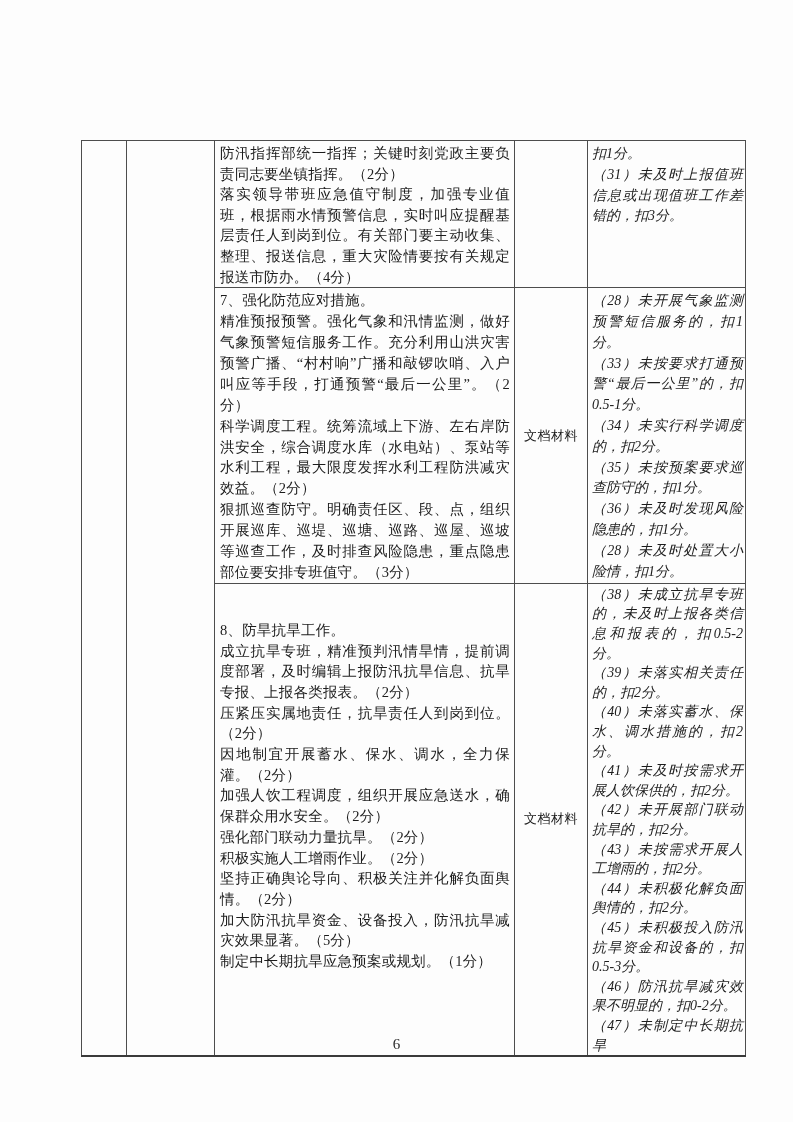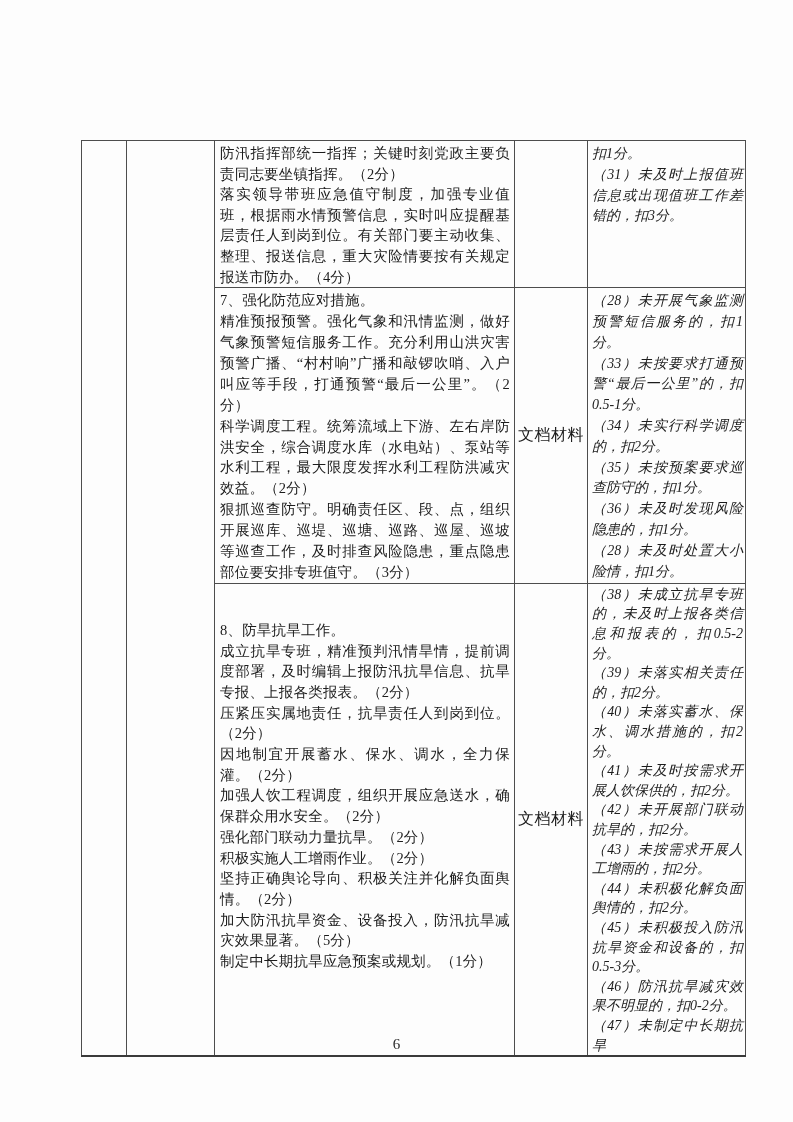--- a/index.html
+++ b/index.html
@@ -46,21 +46,21 @@
     text-align: justify;
     text-align-last: left;
   }
   tr.r2 td.c-content { line-height: 20.9px; }
   tr.r3 td.c-content { line-height: 20.7px; padding-top: 0; margin-top: 32px; }
   tr.r3 td.c-content p.heading { margin-top: 36px; }
 
   td.c-materials {
     vertical-align: middle;
     text-align: center;
-    font-size: 16px;
+    font-size: 13px;
     letter-spacing: 0.5px;
   }
   td.c-deduct {
     padding: 3px 2px 0 4px;
     font-size: 14px;
     line-height: 20.8px;
     font-style: italic;
   }
   tr.r3 td.c-deduct { line-height: 19.6px; padding-top: 1px; }
   td.c-deduct p { text-align: justify; text-align-last: left; }

